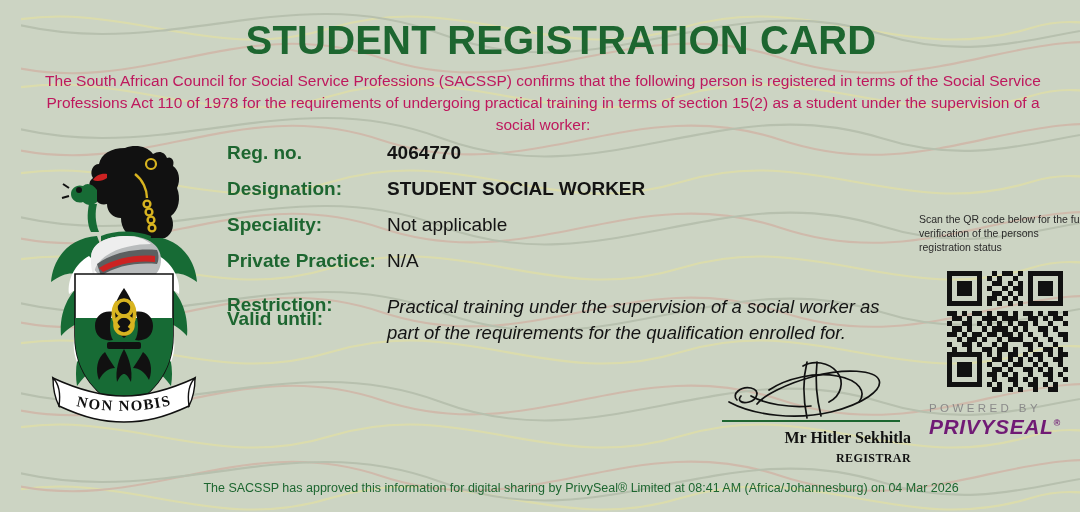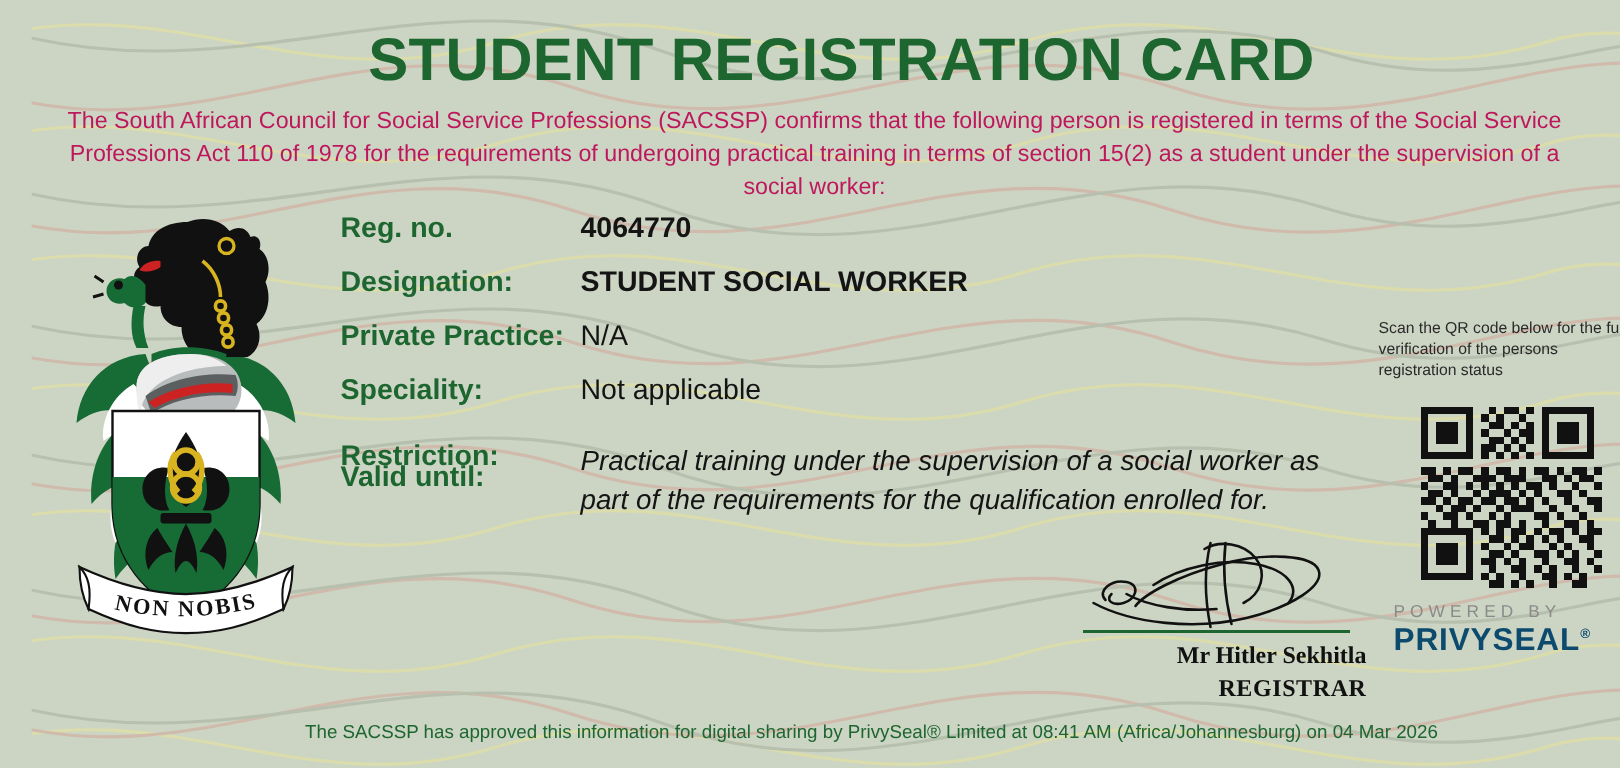--- a/index.html
+++ b/index.html
@@ -49,37 +49,38 @@
 
   
   .sigblock{position:absolute;left:690px;top:360px;width:200px;text-align:right;}
   .sigmark{height:60px;position:relative;}
   .sigline{border-top:2px solid #1d6630;width:178px;margin:0 auto;}
   .signame{
     font-family:"Liberation Serif", serif;font-weight:bold;font-size:16px;
     color:#111;margin-top:7px;
   }
   .sigrole{
-    font-family:"Liberation Serif", serif;font-weight:bold;font-size:16px;
+    font-family:"Liberation Serif", serif;font-weight:bold;font-size:12px;
     color:#111;margin-top:4px;letter-spacing:.4px;
   }
 
   
   .scan-note{
     position:absolute;left:898px;top:212px;width:170px;text-align:left;
     font-size:10.5px;color:#2a2a2a;line-height:1.35;
   }
   .qr{position:absolute;left:908px;top:266px;width:152px;height:126px;}
   .powered{position:absolute;left:908px;top:402px;width:152px;text-align:left;}
   .powered .pb{
     font-size:11.5px;color:#8a8a8a;letter-spacing:3.4px;font-weight:normal;
   }
   .powered .ps{
-    font-size:21px;color:#0c4a6e;font-weight:bold;letter-spacing:.6px;
+    font-size:21px;color:#701a75;font-weight:bold;letter-spacing:.6px;
     margin-top:1px;
+    font-style:italic;
   }
   .powered .ps sup{font-size:9px;vertical-align:super;font-weight:bold;}
 
   
   .footer{
     position:absolute;left:0;top:481px;width:1080px;text-align:center;
     font-size:12.5px;color:#1d6630;padding-left:20px;
   }
 </style>
 </head>
@@ -208,27 +209,27 @@
         <span class="label">Reg. no.</span>
         <span class="value bold">4064770</span>
       </div>
 
       <div class="row">
         <span class="label">Designation:</span>
         <span class="value bold">STUDENT SOCIAL WORKER</span>
       </div>
 
       <div class="row">
+        <span class="label">Speciality:</span>
+        <span class="value">Not applicable</span>
+      </div>
+
+      <div class="row">
         <span class="label">Private Practice:</span>
         <span class="value">N/A</span>
-      </div>
-
-      <div class="row">
-        <span class="label">Speciality:</span>
-        <span class="value">Not applicable</span>
       </div>
 
       <div class="row restriction" style="margin-top:8px;">
         <span class="label">Restriction:</span>
         <span class="value">Practical training under the supervision of a social worker as part of the requirements for the qualification enrolled for.</span>
       </div>
 
       <div class="row" style="margin-top:22px;">
         <span class="label">Valid until:</span>
       </div>

